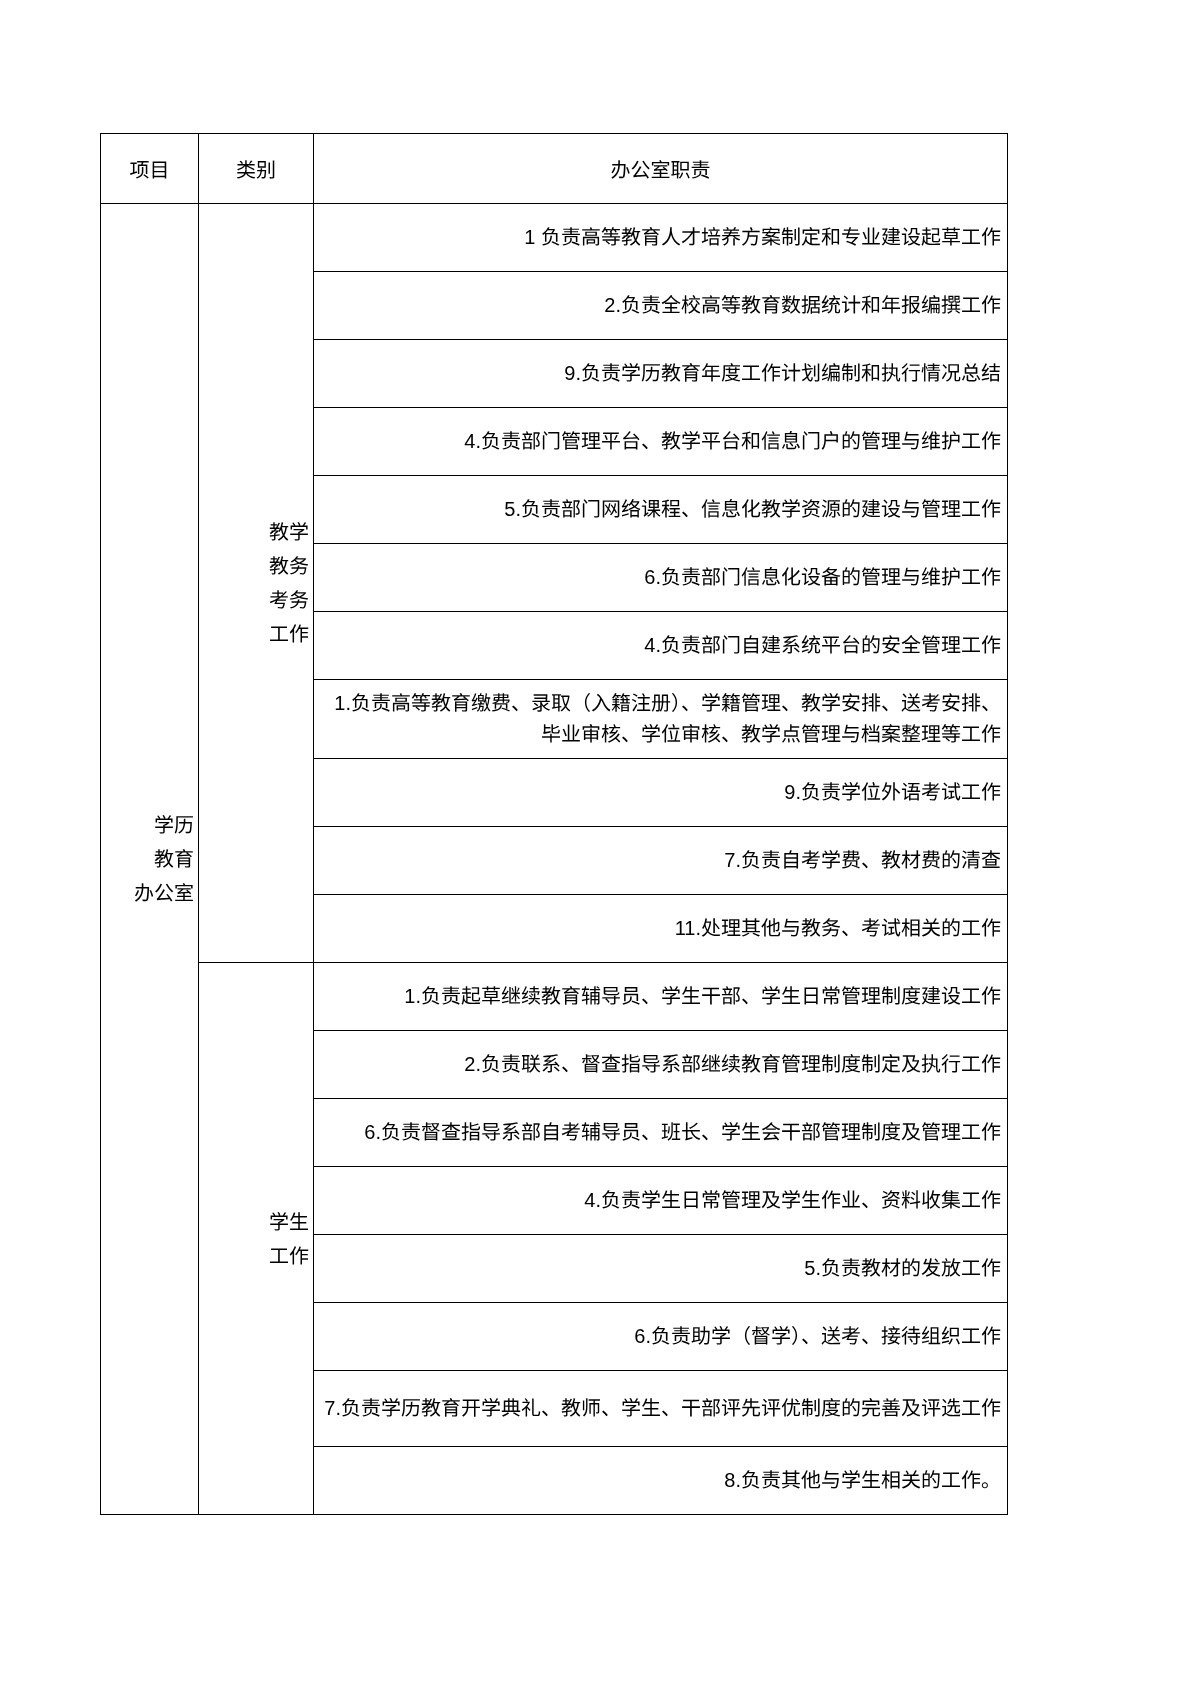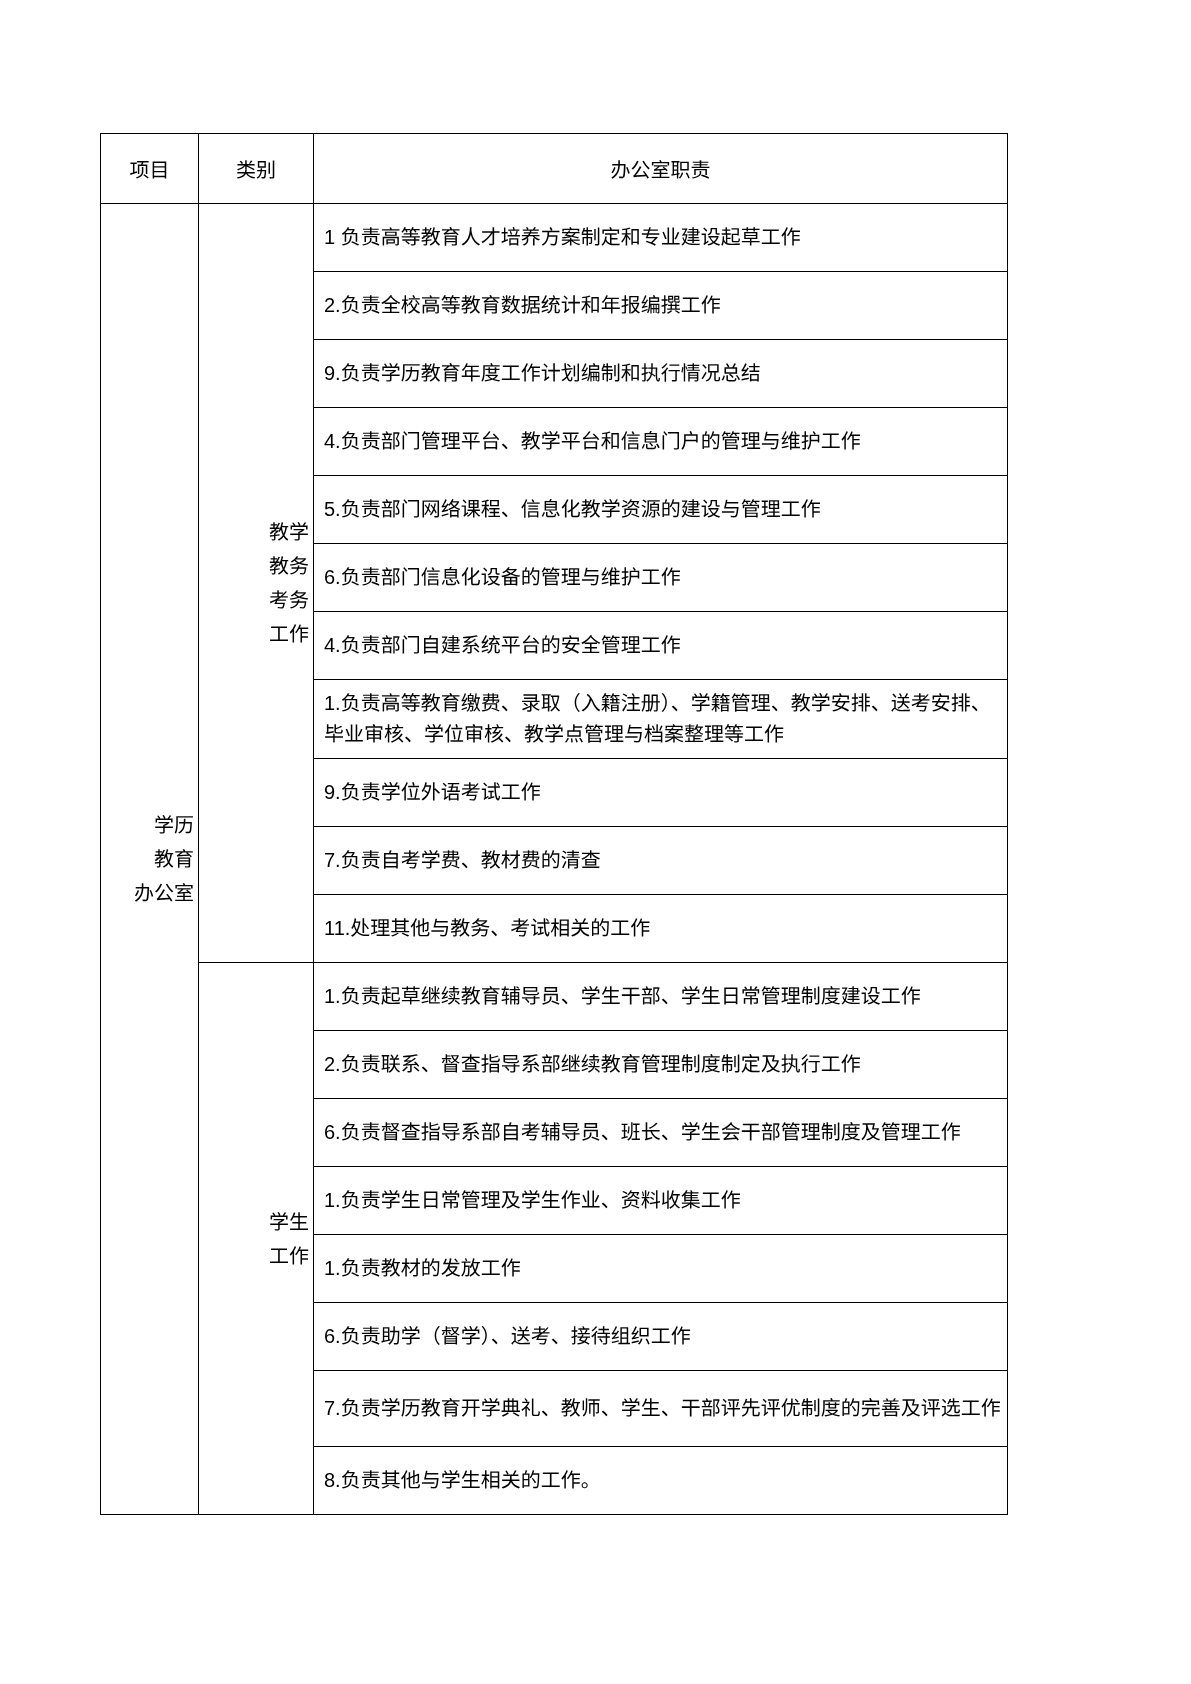--- a/index.html
+++ b/index.html
@@ -38,21 +38,21 @@
     text-align: center;
     padding: 0 4px;
   }
   td.vcell {
     text-align: right;
     white-space: pre-line;
     line-height: 1.7;
     padding: 0 4px;
   }
   td.duty {
-    text-align: left;
+    text-align: right;
     padding: 8px 6px 8px 10px;
     line-height: 1.55;
     word-break: break-all;
   }
 </style>
 </head>
 <body>
 
 <div class="page">
   <table class="resp-table">
@@ -114,24 +114,24 @@
 工作</td>
         <td class="duty">1.负责起草继续教育辅导员、学生干部、学生日常管理制度建设工作</td>
       </tr>
       <tr class="brow">
         <td class="duty">2.负责联系、督查指导系部继续教育管理制度制定及执行工作</td>
       </tr>
       <tr class="brow">
         <td class="duty">6.负责督查指导系部自考辅导员、班长、学生会干部管理制度及管理工作</td>
       </tr>
       <tr class="brow">
-        <td class="duty">1.负责学生日常管理及学生作业、资料收集工作</td>
+        <td class="duty">4.负责学生日常管理及学生作业、资料收集工作</td>
       </tr>
       <tr class="brow">
-        <td class="duty">1.负责教材的发放工作</td>
+        <td class="duty">5.负责教材的发放工作</td>
       </tr>
       <tr class="brow">
         <td class="duty">6.负责助学（督学）、送考、接待组织工作</td>
       </tr>
       <tr class="brow tall">
         <td class="duty">7.负责学历教育开学典礼、教师、学生、干部评先评优制度的完善及评选工作</td>
       </tr>
       <tr class="brow">
         <td class="duty">8.负责其他与学生相关的工作。</td>
       </tr>

